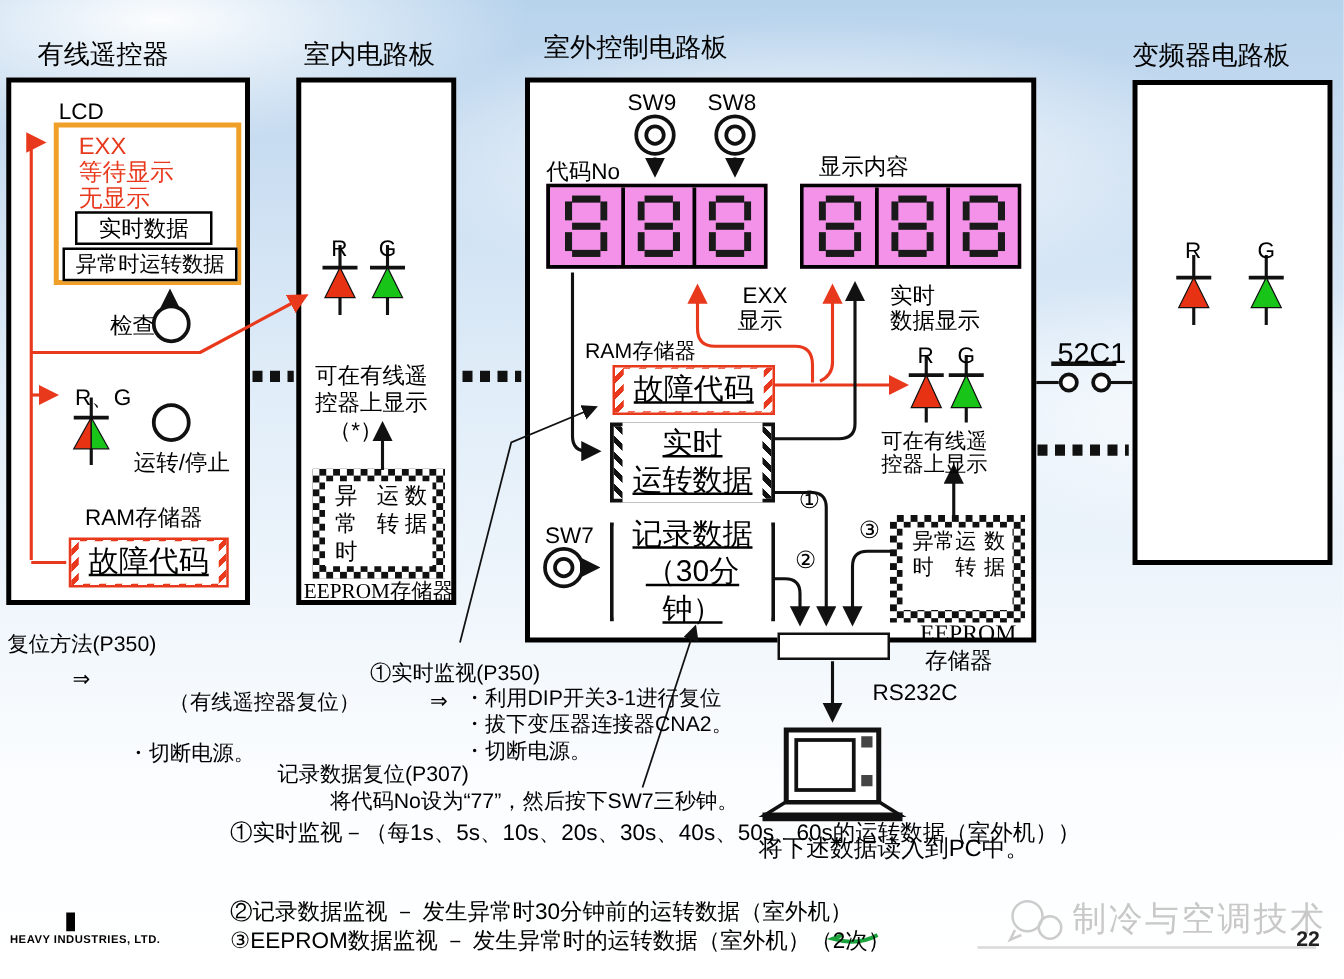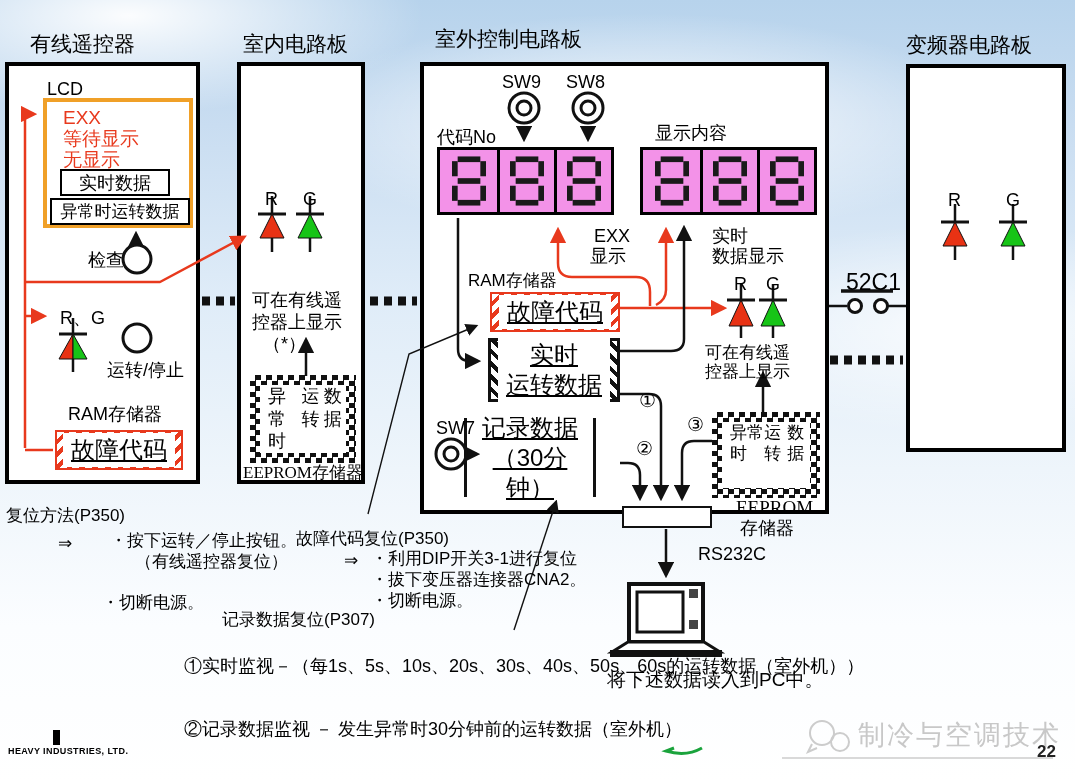--- a/index.html
+++ b/index.html
@@ -174,21 +174,21 @@
   <div class="lbl" style="left:712px;top:246px;">数据显示</div>
 
   <div class="lbl" style="left:468px;top:271px;font-size:17px;">RAM存储器</div>
   <div class="hatch-red" style="left:490px;top:292px;width:130px;height:40px;">
     <span class="inner-label">故障代码</span>
   </div>
   <div class="hatch-black" style="left:488px;top:338px;width:132px;height:64px;">
     <span class="inner-label"><span>实时</span><br><span>运转数据</span></span>
   </div>
   <div class="lbl" style="left:436px;top:418px;">SW7</div>
-  <div class="hatch-black" style="left:464px;top:418px;width:132px;height:79px;">
+  <div class="hatch-black" style="left:488px;top:418px;width:132px;height:79px;">
     <span class="inner-label"><span>记录数据</span><br><span>（30分钟）</span></span>
   </div>
 
   <div class="lbl" style="left:639px;top:390px;font-size:19px;">①</div>
   <div class="lbl" style="left:636px;top:438px;font-size:19px;">②</div>
   <div class="lbl" style="left:687px;top:414px;font-size:19px;">③</div>
 
   <div class="lbl" style="left:734px;top:274px;">R</div>
   <div class="lbl" style="left:766px;top:274px;">G</div>
   <div class="lbl" style="left:705px;top:343px;font-size:17px;">可在有线遥</div>
@@ -207,35 +207,36 @@
   <div class="connector" style="left:622px;top:506px;width:90px;height:22px;"></div>
   <div class="lbl" style="left:698px;top:544px;">RS232C</div>
 
   <div class="lbl" style="left:948px;top:190px;">R</div>
   <div class="lbl" style="left:1006px;top:190px;">G</div>
 
   <div class="lbl" style="left:846px;top:269px;font-size:23px;">52C1</div>
 
   <div class="lbl note" style="left:6px;top:506px;">复位方法(P350)</div>
   <div class="lbl note" style="left:58px;top:534px;">⇒</div>
-  <div class="lbl note" style="left:110px;top:531px;">・按下运转／停止按钮。</div>
   <div class="lbl note" style="left:135px;top:552px;">（有线遥控器复位）</div>
   <div class="lbl note" style="left:102px;top:593px;">・切断电源。</div>
 
-  <div class="lbl note" style="left:296px;top:529px;">故障代码复位(P350)</div>
+  <div class="lbl note" style="left:296px;top:529px;">①实时监视(P350)</div>
   <div class="lbl note" style="left:344px;top:551px;">⇒</div>
   <div class="lbl note" style="left:371px;top:549px;">・利用DIP开关3-1进行复位</div>
   <div class="lbl note" style="left:371px;top:570px;">・拔下变压器连接器CNA2。</div>
   <div class="lbl note" style="left:371px;top:591px;">・切断电源。</div>
 
   <div class="lbl note" style="left:222px;top:610px;">记录数据复位(P307)</div>
+  <div class="lbl note" style="left:264px;top:631px;">将代码No设为“77”，然后按下SW7三秒钟。</div>
 
   <div class="lbl" style="left:607px;top:669px;font-size:19px;">将下述数据读入到PC中。</div>
   <div class="lbl" style="left:184px;top:656px;">①实时监视－（每1s、5s、10s、20s、30s、40s、50s、60s的运转数据（室外机））</div>
   <div class="lbl" style="left:184px;top:719px;">②记录数据监视 － 发生异常时30分钟前的运转数据（室外机）</div>
+  <div class="lbl" style="left:184px;top:742px;">③EEPROM数据监视 － 发生异常时的运转数据（室外机）（2次）</div>
 
   <div class="logo-bar"></div>
   <div class="lbl logo-text" style="left:8px;top:746px;">HEAVY INDUSTRIES, LTD.</div>
   <div class="lbl watermark" style="left:858px;top:720px;">制冷与空调技术</div>
   <div class="lbl pagenum" style="left:1037px;top:742px;">22</div>
 
   <svg class="overlay" width="1075" height="783" viewBox="0 0 1075 783">
     <defs>
       <marker id="ar" viewBox="0 0 10 10" refX="8" refY="5" markerWidth="6.5" markerHeight="6.5" orient="auto-start-reverse">
           <path d="M0,0 L10,5 L0,10 z" fill="#e8391d"></path>

